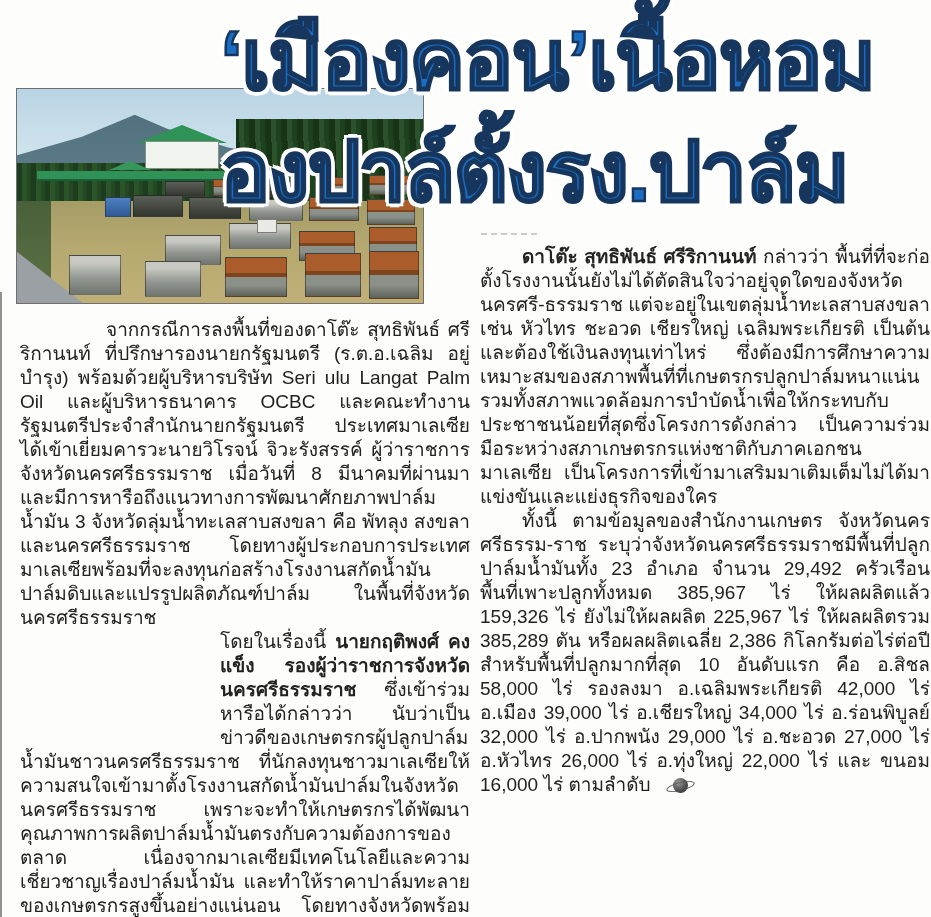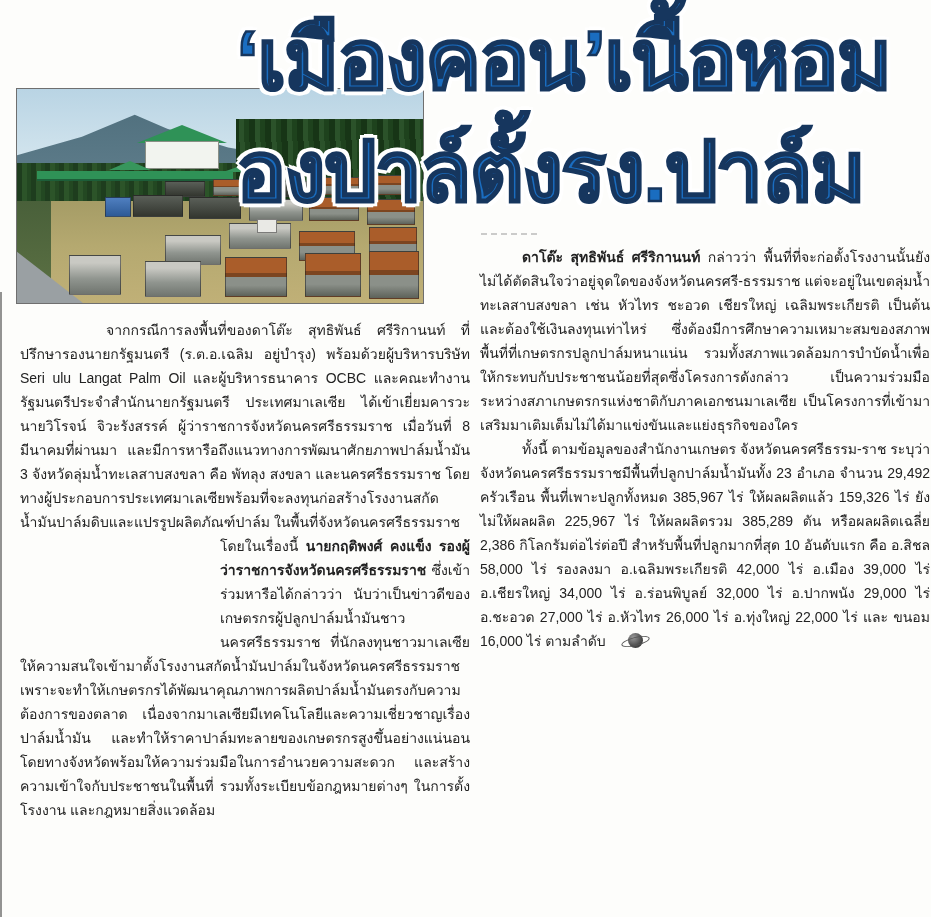--- a/index.html
+++ b/index.html
@@ -5,21 +5,21 @@
   html,body{margin:0;padding:0;background:#ffffff;}
   .page{
     position:relative;width:931px;height:917px;background:#fdfdfb;overflow:hidden;
     font-family:"Liberation Sans",sans-serif;color:#1e1e1e;
   }
   
   .scan-edge{position:absolute;left:0;top:292px;width:2px;height:625px;background:#3c3c3c;opacity:.55;}
   .dash-artifact{position:absolute;left:481px;top:233px;width:56px;height:0;border-top:2px dashed #bfbfbf;opacity:.8;}
   
   .headline{
-    position:absolute;left:236px;top:4px;z-index:3;white-space:nowrap;
+    position:absolute;left:220px;top:4px;z-index:3;white-space:nowrap;
     font-size:84px;line-height:112px;font-weight:800;letter-spacing:-2px;
     color:#1a6dc0;
     -webkit-text-stroke:2.5px #16365e;
     text-shadow:-5px 0 0 #fff,5px 0 0 #fff,0 -5px 0 #fff,0 5px 0 #fff,
                 -4px -4px 0 #fff,4px -4px 0 #fff,-4px 4px 0 #fff,4px 4px 0 #fff;
   }
   .headline div{height:112px;}
   
   .photo{position:absolute;left:16px;top:88px;width:406px;height:214px;z-index:1;
     border:1px solid #6f6f6f;box-sizing:content-box;overflow:hidden;background:#cfe2ec;}
@@ -48,21 +48,21 @@
     clip-path:polygon(0 100%,50% 0,100% 100%);}
   .canopy{position:absolute;left:20px;top:82px;width:196px;height:8px;background:#2f9257;
     border-bottom:2px solid #1d5e39;}
   .truck{position:absolute;border:1px solid rgba(35,35,35,.55);box-sizing:border-box;}
   .truck.gr{background:linear-gradient(#c9c9c3 18%,#90958f 60%,#70756f);}
   .truck.dk{background:linear-gradient(#5a5f58,#33362f);}
   .truck.ld{background:linear-gradient(#aa5d2a 0 40%,#7c4520 40% 50%,#8b9089 50% 72%,#5d625a);}
   .truck.cb{background:#e9e9e5;}
   .truck.cbb{background:linear-gradient(#4f7fc0,#2d5a96);}
   
-  .col{position:absolute;font-size:14px;line-height:24px;text-align:justify;color:#222;}
+  .col{position:absolute;font-size:19px;line-height:24px;text-align:justify;color:#222;}
   .col p{margin:0;}
   .col-left{left:20px;top:318px;width:450px;}
   .col-right{left:480px;top:245px;width:450px;}
   .indent-lg{text-indent:86px;}
   .indent-sm{text-indent:42px;}
   .wrap-spacer{float:left;width:200px;height:120px;}
   b{font-weight:700;}
   
   .globe{position:relative;display:inline-block;width:15px;height:15px;margin-left:22px;
     vertical-align:-2px;border-radius:50%;

